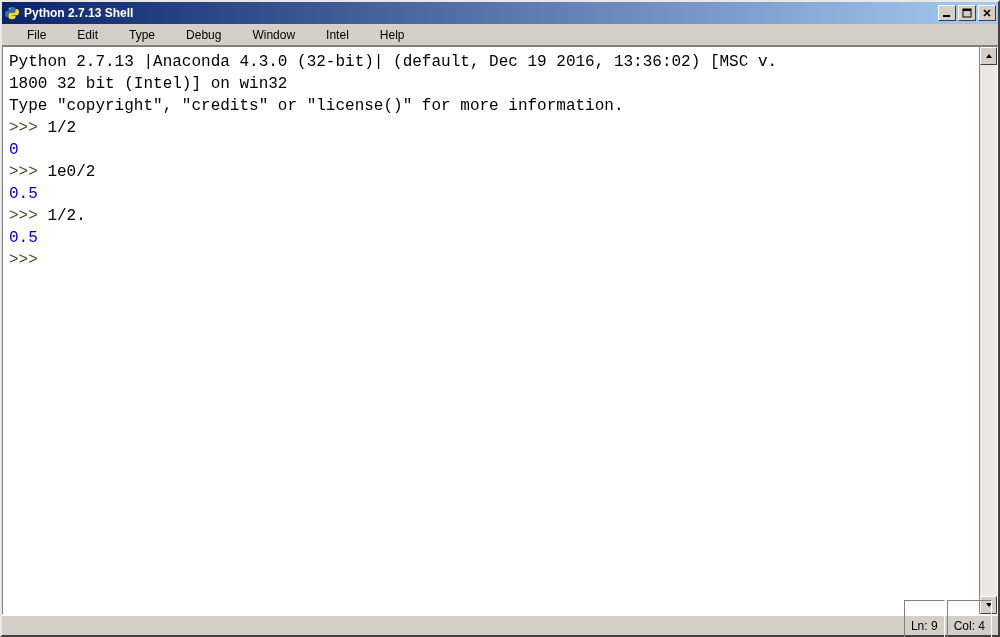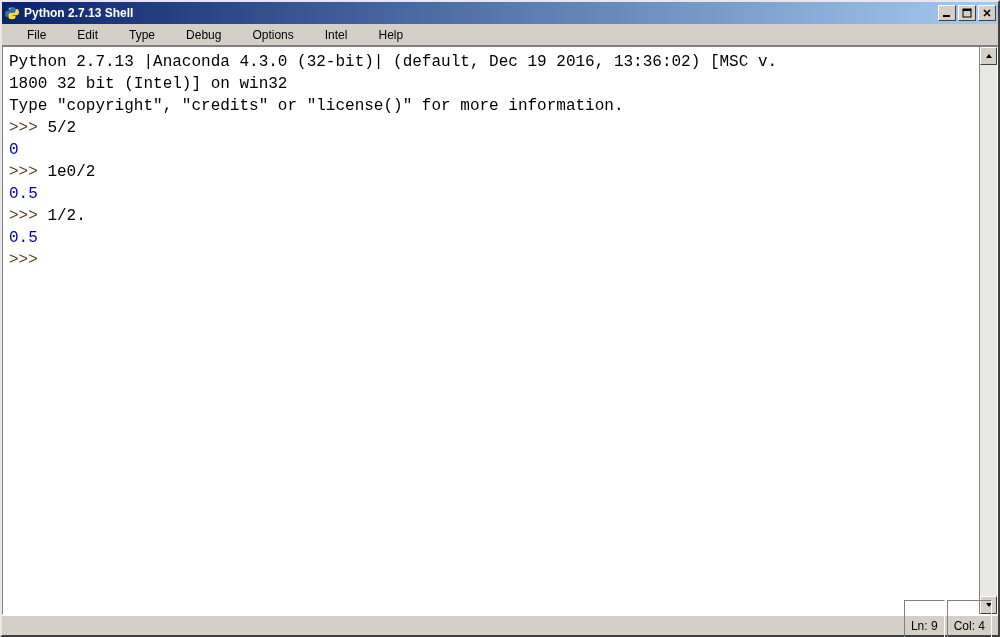--- a/index.html
+++ b/index.html
@@ -185,30 +185,30 @@
           </svg>
       </div>
     </div>
   </div>
 
   <div class="menubar">
     <span class="menuitem">File</span>
     <span class="menuitem">Edit</span>
     <span class="menuitem">Type</span>
     <span class="menuitem">Debug</span>
-    <span class="menuitem">Options</span>
+    <span class="menuitem">Window</span>
     <span class="menuitem">Intel</span>
     <span class="menuitem">Help</span>
   </div>
 
   <div class="workarea">
     <div class="editor"><span>Python 2.7.13 |Anaconda 4.3.0 (32-bit)| (default, Dec 19 2016, 13:36:02) [MSC v.</span>
 <span>1800 32 bit (Intel)] on win32</span>
 <span>Type "copyright", "credits" or "license()" for more information.</span>
-<span class="prompt">&gt;&gt;&gt; </span><span>5/2</span>
+<span class="prompt">&gt;&gt;&gt; </span><span>1/2</span>
 <span class="outnum">0</span>
 <span class="prompt">&gt;&gt;&gt; </span><span>1e0/2</span>
 <span class="outnum">0.5</span>
 <span class="prompt">&gt;&gt;&gt; </span><span>1/2.</span>
 <span class="outnum">0.5</span>
 <span class="prompt">&gt;&gt;&gt; </span></div>
 
     <div class="scrollbar-v">
       <div class="sb-btn">
         <svg width="8" height="8">

